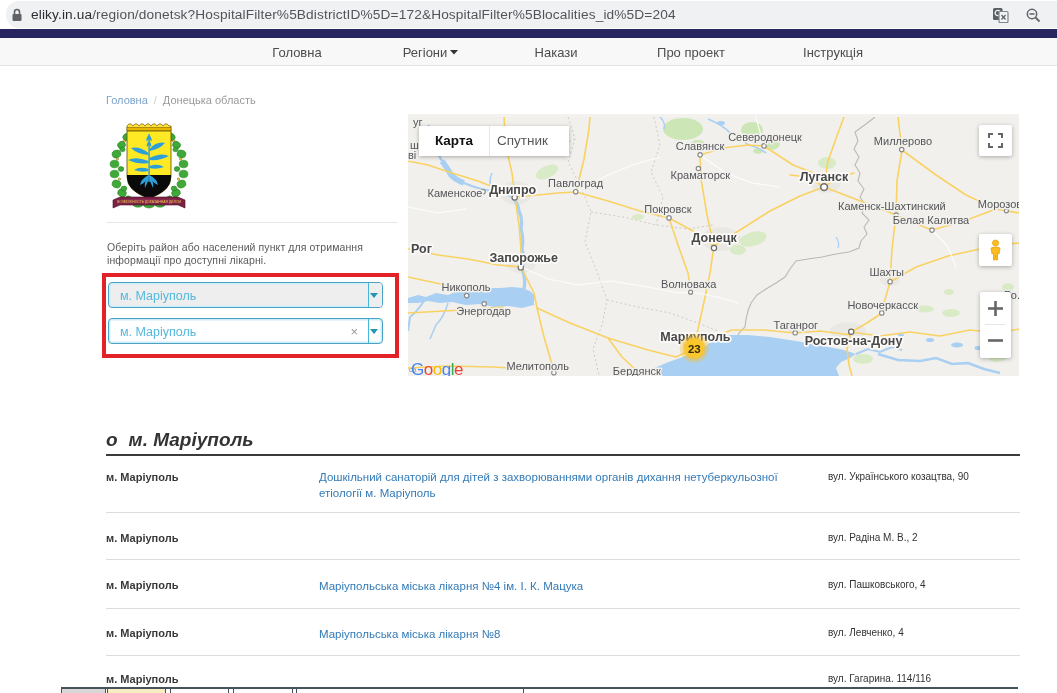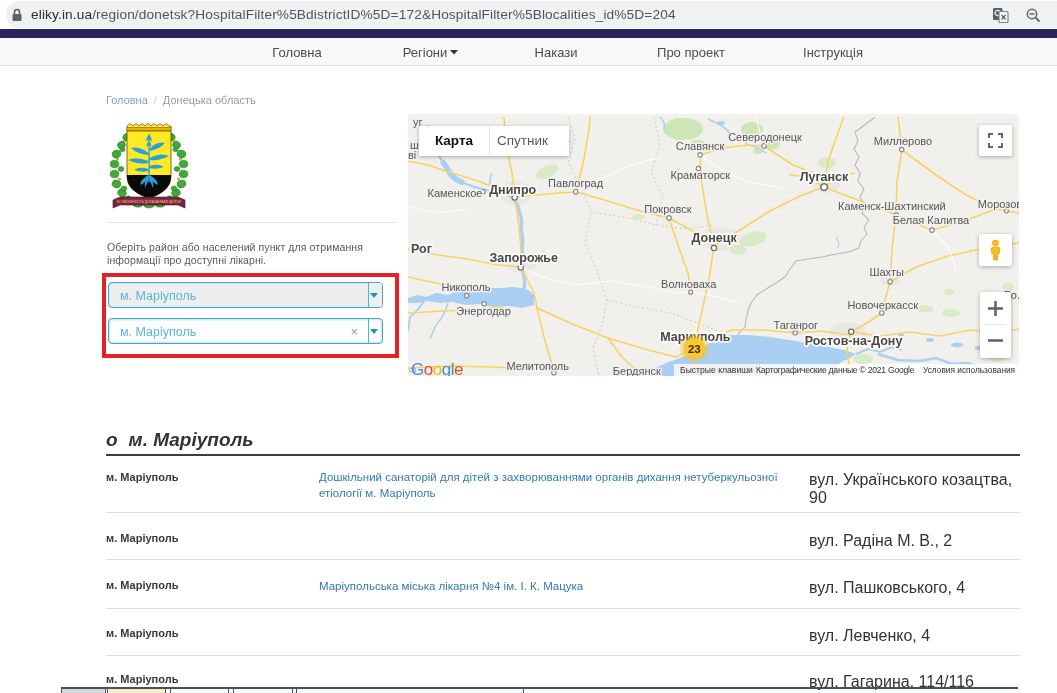--- a/index.html
+++ b/index.html
@@ -42,21 +42,21 @@
   .sel2 { top:41px; background:#fff; }
   .sel .x { position:absolute; right:24px; top:5px; font-size:13px; color:#999; }
 
   
   .sec { position:absolute; left:106px; top:429px; font-size:19px; font-weight:bold; color:#333;font-style:italic; }
   .sec .o { font-weight:bold; color:#333; margin-right:11px; }
   .hr2 { position:absolute; left:106px; top:454px; width:914px; height:1.5px; background:#3b3b3b; }
   .row { position:absolute; left:106px; width:914px; border-bottom:1px solid #ddd; }
   .c1 { position:absolute; left:0px; font-size:11px; font-weight:bold; color:#383838; }
   .c2 { position:absolute; left:213px; width:470px; font-size:11.5px; color:#337ab7; line-height:15.5px; }
-  .c3 { position:absolute; left:703px; font-size:16px; color:#333; }
+  .c3 { position:absolute; left:722px; font-size:10px; color:#333; }
 
   
   .cutline { position:absolute; left:61px; top:687px; width:957px; height:1.5px; background:#44535e; }
   .cut { position:absolute; top:688px; border:1.5px solid #44535e; border-bottom:none; height:5px; }
 
   
   .map { position:absolute; left:408px; top:114px; width:611px; height:262px; background:#f3f2ee; overflow:hidden; }
   .mbtns { position:absolute; left:11px; top:12px; width:150px; height:30px; background:#fff; box-shadow:0 1px 4px rgba(0,0,0,0.3); display:flex; }
   .mbtns .b1 { width:70px; line-height:30px; text-align:center; font-size:13.5px; font-weight:bold; color:#111; }
   .mbtns .b2 { width:66px; line-height:30px; text-align:center; font-size:13.5px; color:#585858; border-left:1px solid #e6e6e6; }
@@ -396,25 +396,20 @@
         <g stroke="#666" stroke-width="2.6">
           <line x1="8" y1="16.5" x2="23" y2="16.5"></line>
           <line x1="15.5" y1="9" x2="15.5" y2="24"></line>
           <line x1="8" y1="48.5" x2="23" y2="48.5"></line>
         </g>
         <line x1="5" y1="32.5" x2="26" y2="32.5" stroke="#e6e6e6" stroke-width="1"></line>
       </svg>
     </div>
     <div style="position:absolute;left:1px;top:252px;font-size:7px;color:#9a9a9a">ca</div>
       <div class="gtxt"><span style="color:#4285F4">G</span><span style="color:#EA4335">o</span><span style="color:#FBBC05">o</span><span style="color:#4285F4">g</span><span style="color:#34A853">l</span><span style="color:#EA4335">e</span></div>
-    <div class="attr">
-      <span style="position:absolute;left:0;top:0;height:12px;padding:1px 6px 0 6px;background:#f2f2f2;border-right:1px solid #e0e0e0">Быстрые клавиши</span>
-      <span style="position:absolute;left:82px;top:1px;letter-spacing:-0.25px">Картографические данные © 2021 Google</span>
-      <span style="position:absolute;left:249px;top:1px;font-size:8.3px">Условия использования</span>
-    </div>
   </div>
 
   <div class="sec"><span class="o">o</span>м. Маріуполь</div>
   <div class="hr2"></div>
 
   <div class="row" style="top:455px;height:58px">
     <div class="c1" style="top:16px">м. Маріуполь</div>
     <div class="c2" style="top:15px">Дошкільний санаторій для дітей з захворюваннями органів дихання нетуберкульозної етіології м. Маріуполь</div>
     <div class="c3" style="top:16px">вул. Українського козацтва, 90</div>
   </div>
@@ -422,20 +417,21 @@
     <div class="c1" style="top:19px">м. Маріуполь</div>
     <div class="c3" style="top:19px">вул. Радіна М. В., 2</div>
   </div>
   <div class="row" style="top:560px;height:49px">
     <div class="c1" style="top:19px">м. Маріуполь</div>
     <div class="c2" style="top:19px">Маріупольська міська лікарня №4 ім. І. К. Мацука</div>
     <div class="c3" style="top:19px">вул. Пашковського, 4</div>
   </div>
   <div class="row" style="top:609px;height:47px">
     <div class="c1" style="top:18px">м. Маріуполь</div>
+    <div class="c2" style="top:18px">Маріупольська міська лікарня №8</div>
     <div class="c3" style="top:18px">вул. Левченко, 4</div>
   </div>
   <div class="row" style="top:656px;height:37px;border-bottom:none">
     <div class="c1" style="top:17px">м. Маріуполь</div>
     <div class="c3" style="top:17px">вул. Гагарина. 114/116</div>
   </div>
 
   <div class="cutline"></div>
   <div class="cut" style="left:61px;width:45px;background:#d8d8d8"></div>
   <div class="cut" style="left:107px;width:59px;background:#f7edc4"></div>

